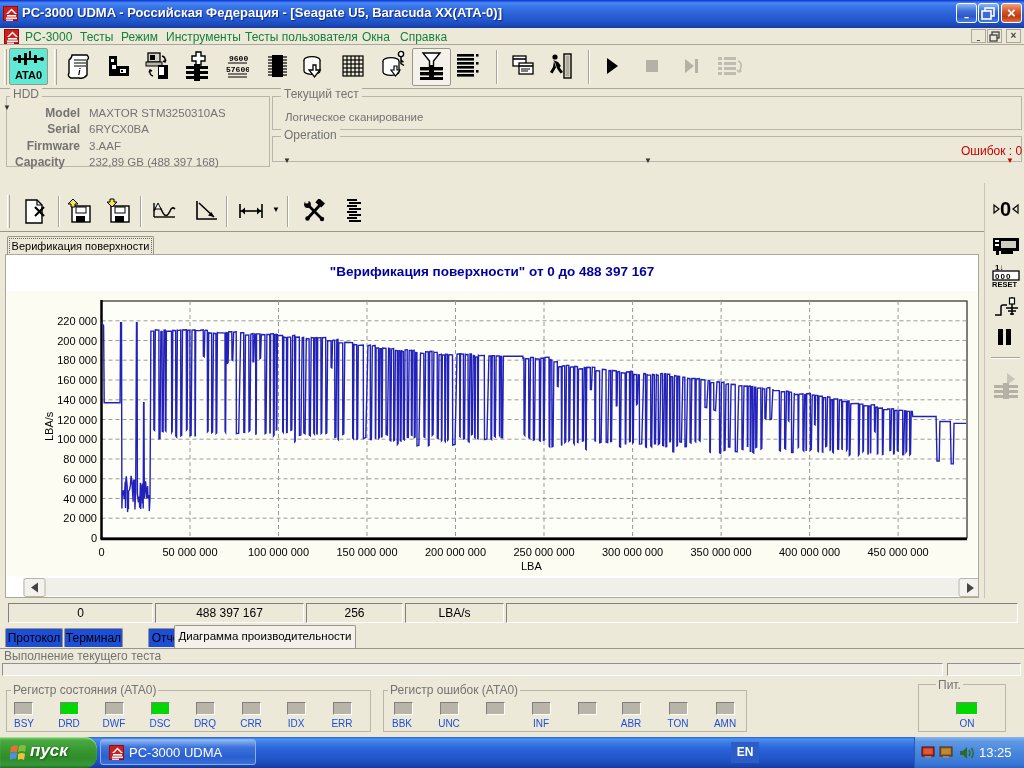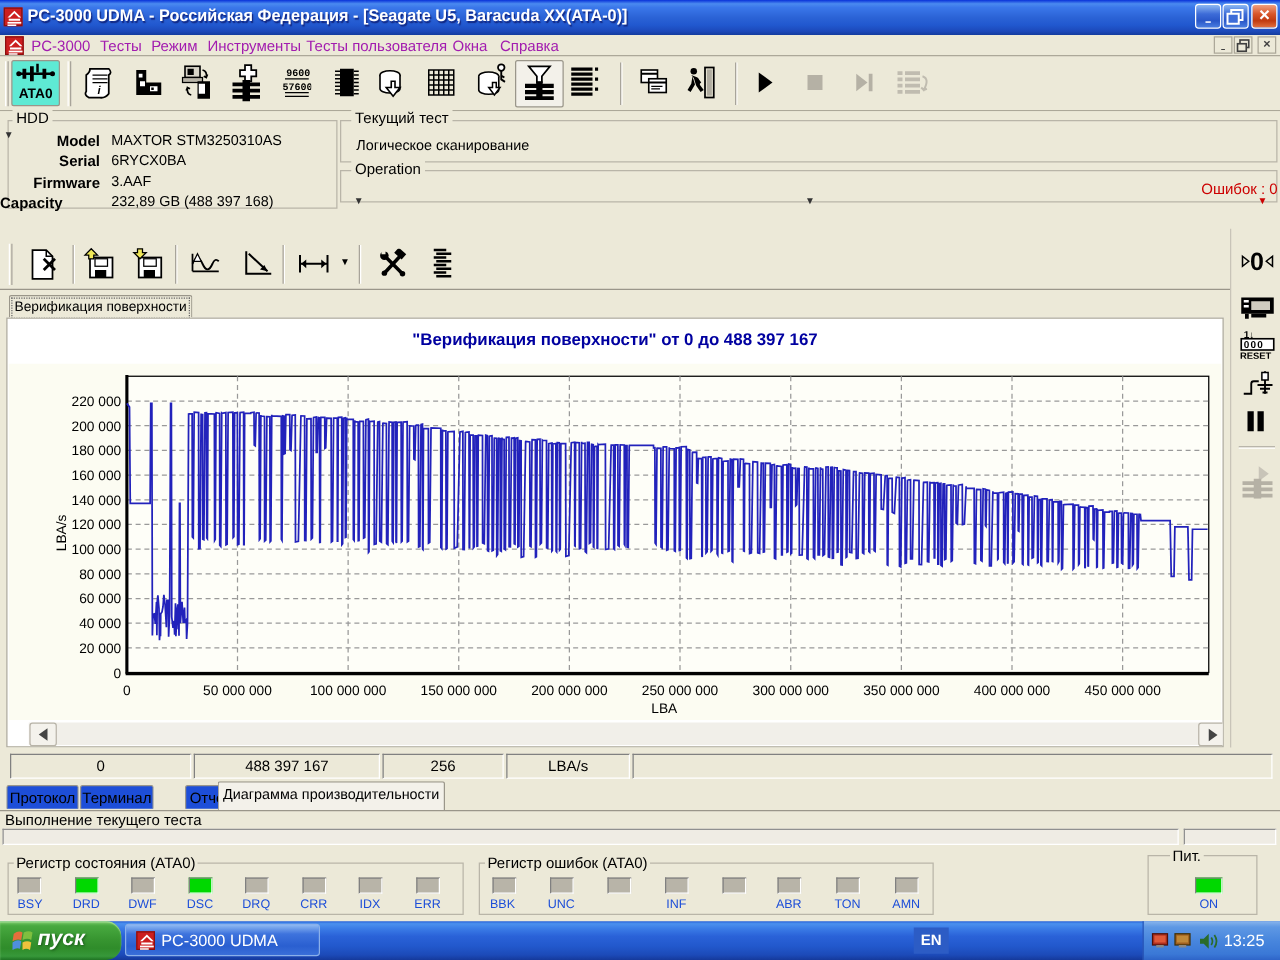--- a/index.html
+++ b/index.html
@@ -13,32 +13,32 @@
  text-shadow:1px 1px 1px #10247e;white-space:nowrap;letter-spacing:0px;}
 .appicon{position:absolute;width:15px;height:15px;background:#cc1f1f;border:1px solid #8a0f0f;}
 .appicon svg{position:absolute;left:0;top:0;}
 .wbtn{position:absolute;top:3px;width:21px;height:20px;border-radius:3px;
  border:1px solid #fff;}
 .wbtn.blue{background:linear-gradient(to bottom,#8db8f2 0,#3d6cd8 40%,#2a57c8 70%,#4a7de0 100%);}
 .wbtn.red{background:linear-gradient(to bottom,#f0a080 0,#d8562a 40%,#c03a10 70%,#e07040 100%);}
 .wbtn span{position:absolute;left:0;top:0;width:100%;height:100%;color:#fff;font-size:12px;font-weight:bold;text-align:center;line-height:18px;}
 
 #menubar{left:0;top:28px;width:1024px;height:17px;background:#ece9d8;border-bottom:1px solid #aca899;}
-#menubar .mi{position:absolute;top:2px;font-size:12px;color:#a21caf;white-space:nowrap;}
+#menubar .mi{position:absolute;top:2px;font-size:12px;color:#15803d;white-space:nowrap;}
 .mdibtn{position:absolute;top:29px;width:15px;height:14px;background:#ece9d8;border:1px solid #aca899;
  color:#404040;font-size:10px;font-weight:bold;text-align:center;line-height:12px;}
 
 #toolbar1{left:0;top:46px;width:1024px;height:43px;background:#ece9d8;border-bottom:1px solid #aca899;}
 #toolbar2{left:0;top:191px;width:984px;height:41px;background:#ece9d8;border-bottom:1px solid #9a968a;}
 .grip{position:absolute;width:3px;border-left:1px solid #fff;border-right:1px solid #a8a49a;}
 .tsep{position:absolute;width:2px;border-left:1px solid #a8a49a;border-right:1px solid #fff;}
 .ticon{position:absolute;}
 
 .gbox{position:absolute;border:1px solid #b9b5a8;border-radius:0px;}
-.fl{font-size:12px;color:#000000;position:absolute;white-space:nowrap;}
+.fl{font-size:12px;color:#737373;position:absolute;white-space:nowrap;}
 .b{font-weight:bold;}
 
 .sunken{border-top:1px solid #808080;border-left:1px solid #808080;border-bottom:1px solid #fff;border-right:1px solid #fff;background:#ece9d8;}
 
 .tab{position:absolute;white-space:nowrap;overflow:hidden;background:#ece9d8;border:1px solid #9a968a;border-bottom:none;border-radius:2px 2px 0 0;font-size:12px;text-align:center;}
 
 #chartpanel{left:5px;top:254px;width:974px;height:344px;background:#fff;
  border:1px solid #aca899;}
 
 .cell{position:absolute;top:5px;height:20px;white-space:nowrap;border:1px solid;border-color:#808080 #fff #fff #808080;
@@ -269,21 +269,21 @@
 <div class="abs" id="hddarea" style="left:0;top:89px;width:1024px;height:102px;background:#ece9d8;">
  <div class="gbox" style="left:6px;top:7px;width:264px;height:71px;"></div>
  <div class="fl" style="left:10px;top:-2px;background:#ece9d8;padding:0 3px;">HDD</div>
  <div class="fl" style="left:3px;top:14px;font-size:8px;color:#333;">▼</div>
  <div class="fl b" style="left:0px;top:17px;width:80px;text-align:right;">Model</div>
       <div class="fl" style="left:89px;top:18px;font-size:11.5px;">MAXTOR STM3250310AS</div>
  <div class="fl b" style="left:0px;top:33px;width:80px;text-align:right;">Serial</div>
       <div class="fl" style="left:89px;top:34px;font-size:11.5px;">6RYCX0BA</div>
  <div class="fl b" style="left:0px;top:50px;width:80px;text-align:right;">Firmware</div>
       <div class="fl" style="left:89px;top:51px;font-size:11.5px;">3.AAF</div>
- <div class="fl b" style="left:0px;top:66px;width:80px;text-align:left;">Capacity</div>
+ <div class="fl b" style="left:0px;top:66px;width:80px;text-align:center;">Capacity</div>
       <div class="fl" style="left:89px;top:67px;font-size:11.5px;">232,89 GB (488 397 168)</div>
  <div class="gbox" style="left:272px;top:7px;width:750px;height:34px;"></div>
  <div class="fl" style="left:281px;top:-2px;background:#ece9d8;padding:0 3px;">Текущий тест</div>
  <div class="fl" style="left:285px;top:22px;font-size:11.5px;">Логическое сканирование</div>
  <div class="gbox" style="left:272px;top:47px;width:750px;height:26px;"></div>
  <div class="fl" style="left:281px;top:39px;background:#ece9d8;padding:0 3px;">Operation</div>
  <div class="fl" style="left:283px;top:67px;font-size:8px;color:#333;">▼</div>
  <div class="fl" style="left:644px;top:67px;font-size:8px;color:#333;">▼</div>
  <div class="fl" style="left:961px;top:55px;color:#cc0000;">Ошибок : 0</div>
  <div class="fl" style="left:1006px;top:67px;font-size:8px;color:#cc0000;">▼</div>

